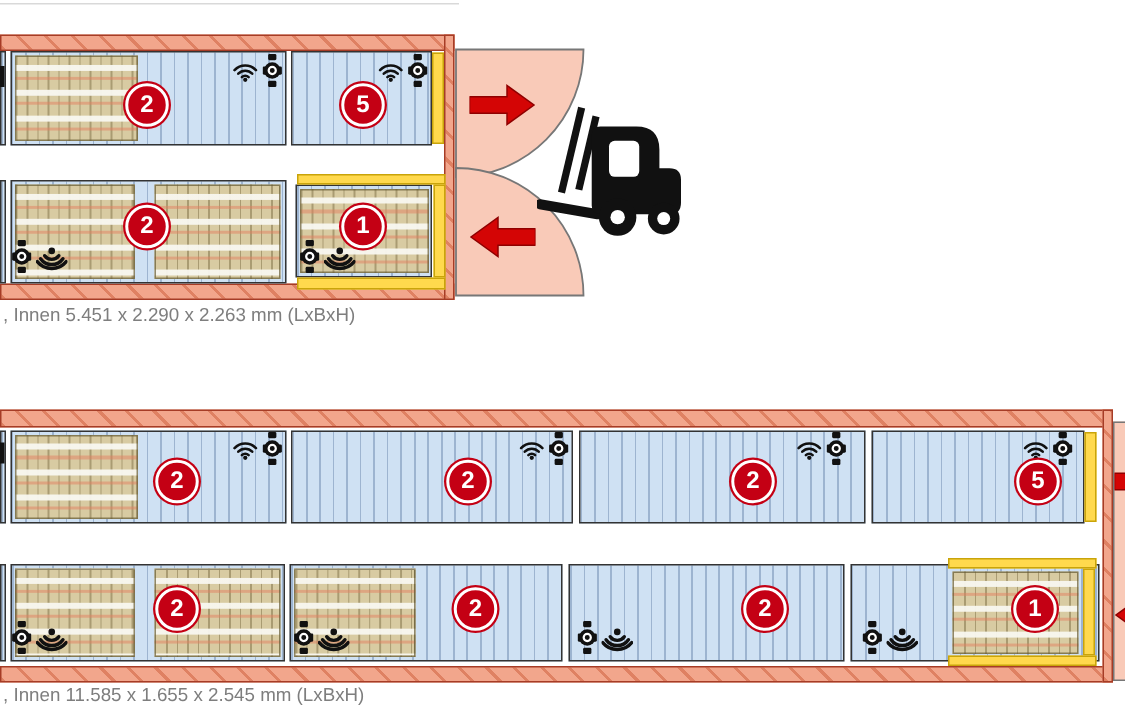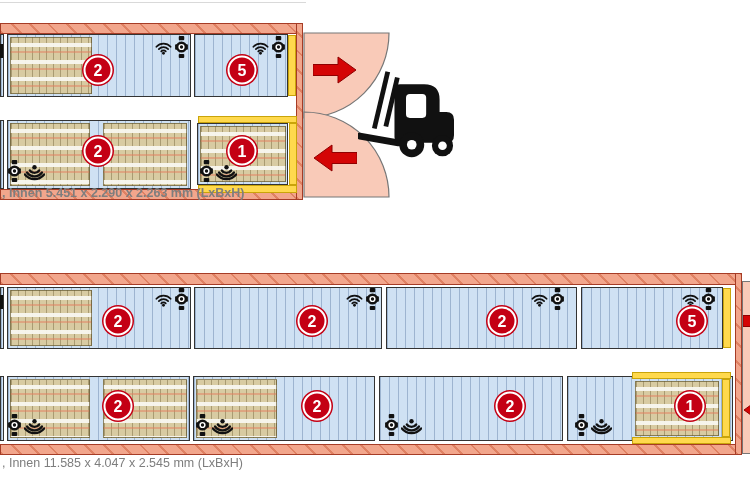--- a/index.html
+++ b/index.html
@@ -142,21 +142,21 @@
         <path d="M41,7 L29,58" stroke="#111111" stroke-width="5" fill="none"></path>
         <path d="M2,68 L42,75" stroke="#111111" stroke-width="7" fill="none" stroke-linecap="round"></path>
         <path d="M44,14 h25 q16,0 16,16 v13 h7 q8,0 8,8 v16 q0,8 -8,8 H44 q-6,0 -6,-6 V20 q0,-6 6,-6 z"></path>
         <rect x="50" y="24" width="21" height="25" rx="4" fill="#fff"></rect>
         <circle cx="56" cy="77" r="13"></circle>
         <circle cx="56" cy="77" r="5" fill="#fff"></circle>
         <circle cx="88" cy="78" r="11"></circle>
         <circle cx="88" cy="78" r="4.5" fill="#fff"></circle>
       </svg>
     </div>
-    <div class="caption" style="left: 2px; top: 186px; font-weight: bold;">, Innen 5.451 x 2.290 x 2.263 mm (LxBxH)</div>
+    <div class="caption" style="left: 2px; top: 203px;">, Innen 5.451 x 2.290 x 2.263 mm (LxBxH)</div>
     <div class="hline" style="left: 742px; top: 361px; width: 8px; height: 2px; background: rgb(119, 119, 119);"></div>
     <div class="wall" style="left: 0px; top: 273px; width: 742px; height: 12px;"></div>
     <div class="wall" style="left: 0px; top: 444px; width: 742px; height: 11px;"></div>
     <div class="wall" style="left: 735px; top: 273px; width: 7px; height: 182px;"></div>
     <div class="doorarea" style="left: 742px; top: 281px; width: 10px; height: 173px;"></div>
     <div class="arrow" style="left: 743px; top: 307px; width: 44px; height: 28px;">
       <svg width="44" height="28" viewBox="0 0 44 28">
         <polygon points="0,8.5 25,8.5 25,1 43,14 25,27 25,19.5 0,19.5" fill="#d40505" stroke="#8f0000" stroke-width="1"></polygon>
       </svg>
     </div>
@@ -322,14 +322,14 @@
     </div>
     <div class="frag" style="left: 0px; top: 295px; width: 3px; height: 14px;"></div>
     <div class="badge" style="left: 118px; top: 321px;">2</div>
     <div class="badge" style="left: 312px; top: 321px;">2</div>
     <div class="badge" style="left: 502px; top: 321px;">2</div>
     <div class="badge" style="left: 692px; top: 321px;">5</div>
     <div class="badge" style="left: 118px; top: 406px;">2</div>
     <div class="badge" style="left: 317px; top: 406px;">2</div>
     <div class="badge" style="left: 510px; top: 406px;">2</div>
     <div class="badge" style="left: 690px; top: 406px;">1</div>
-    <div class="caption" style="left: 2px; top: 456px;">, Innen 11.585 x 4.047 x 2.545 mm (LxBxH)</div>
+    <div class="caption" style="left: 2px; top: 456px;">, Innen 11.585 x 1.655 x 2.545 mm (LxBxH)</div>
   </div>
 
 </body></html>

